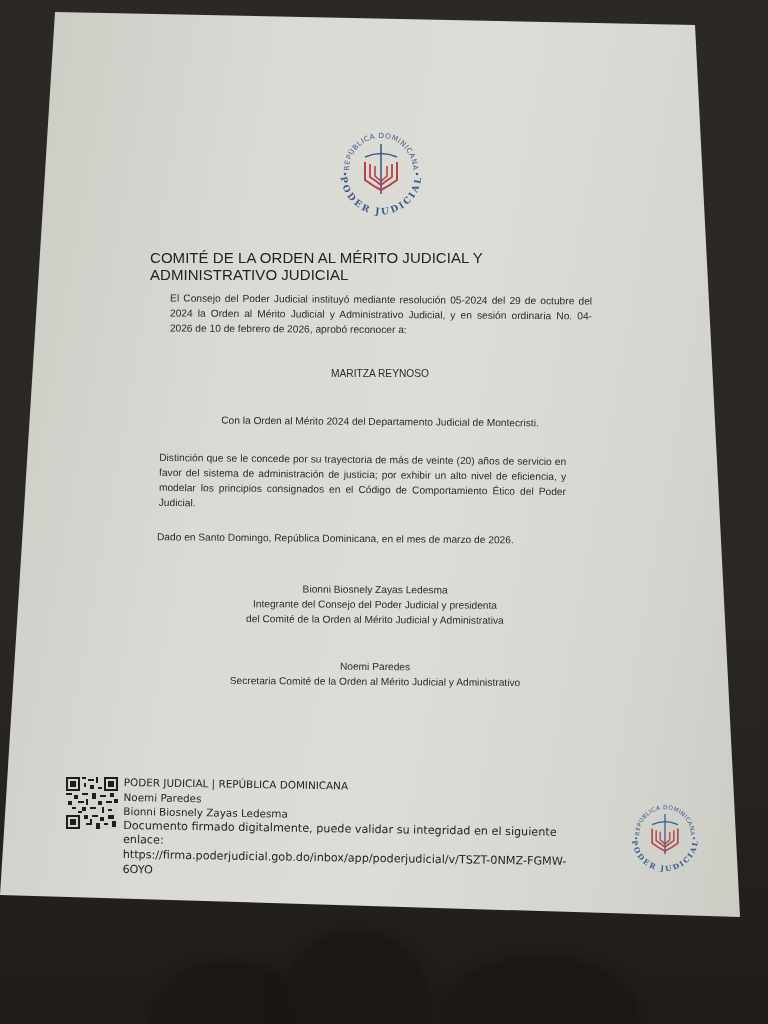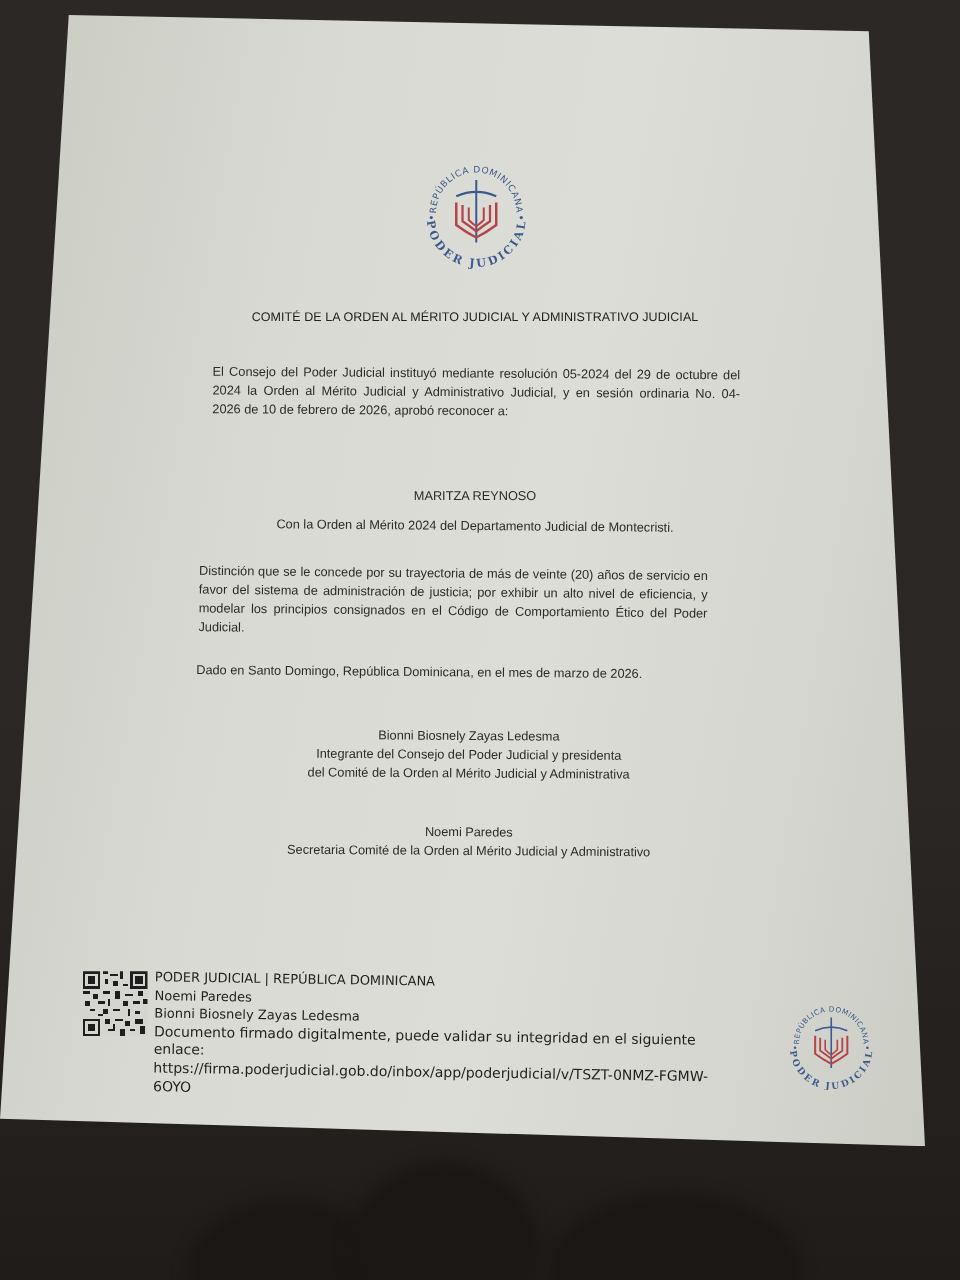--- a/index.html
+++ b/index.html
@@ -10,22 +10,22 @@
   }
   .shadow-blob { position: absolute; background: #1a1715; border-radius: 50%; filter: blur(6px); }
   .paper {
     position: absolute; left: 0; top: 0; width: 768px; height: 1024px;
     clip-path: polygon(55px 12px, 695px 25px, 740px 917px, 0px 895px);
     background: linear-gradient(100deg, #c9cac2 0%, #d9dad3 30%, #dcddd6 55%, #d4d5ce 80%, #c8c9c1 100%);
   }
   .content { position: absolute; left: 0; top: 0; width: 768px; height: 1024px; color: #2a2a2a; }
   .seal { position: absolute; }
   .title {
-    position: absolute; left: 150px; top: 249px; width: 460px; text-align: center;
-    font-size: 10px; letter-spacing: 0.05px; color: #222;
+    position: absolute; left: 150px; top: 249px; width: 460px; text-align: left;
+    font-size: 15px; letter-spacing: 0.05px; color: #222;
   }
   .para {
     position: absolute; font-size: 10.2px; line-height: 15px; color: #2b2b2b; text-align: justify;
   }
   .center { position: absolute; text-align: center; font-size: 10.2px; color: #2b2b2b; }
   .footer-text { position: absolute; font-family: "DejaVu Sans", sans-serif; font-size: 10.4px; line-height: 14.6px; color: #1f1f1f; }
   .qr { position: absolute; left: 66px; top: 777px; width: 52px; height: 52px; }
 </style>
 </head>
 <body>
@@ -64,21 +64,21 @@
   </div>
 
   <div class="title">COMITÉ DE LA ORDEN AL MÉRITO JUDICIAL Y ADMINISTRATIVO JUDICIAL</div>
 
   <div class="para" style="left:170px;top:292px;width:422px;transform:rotate(0.4deg);">
     <div style="text-align-last:justify;">El Consejo del Poder Judicial instituyó mediante resolución 05-2024 del 29 de octubre del</div>
     <div style="text-align-last:justify;">2024 la Orden al Mérito Judicial y Administrativo Judicial, y en sesión ordinaria No. 04-</div>
     <div>2026 de 10 de febrero de 2026, aprobó reconocer a:</div>
   </div>
 
-  <div class="center" style="left:225px;top:392px;width:310px;">MARITZA REYNOSO</div>
+  <div class="center" style="left:225px;top:368px;width:310px;">MARITZA REYNOSO</div>
 
   <div class="center" style="left:190px;top:416px;width:380px;transform:rotate(0.5deg);">Con la Orden al Mérito 2024 del Departamento Judicial de Montecristi.</div>
 
   <div class="para" style="left:159px;top:452px;width:407px;transform:rotate(0.6deg);">
     <div style="text-align-last:justify;">Distinción que se le concede por su trayectoria de más de veinte (20) años de servicio en</div>
     <div style="text-align-last:justify;">favor del sistema de administración de justicia; por exhibir un alto nivel de eficiencia, y</div>
     <div style="text-align-last:justify;">modelar los principios consignados en el Código de Comportamiento Ético del Poder</div>
     <div>Judicial.</div>
   </div>
 

